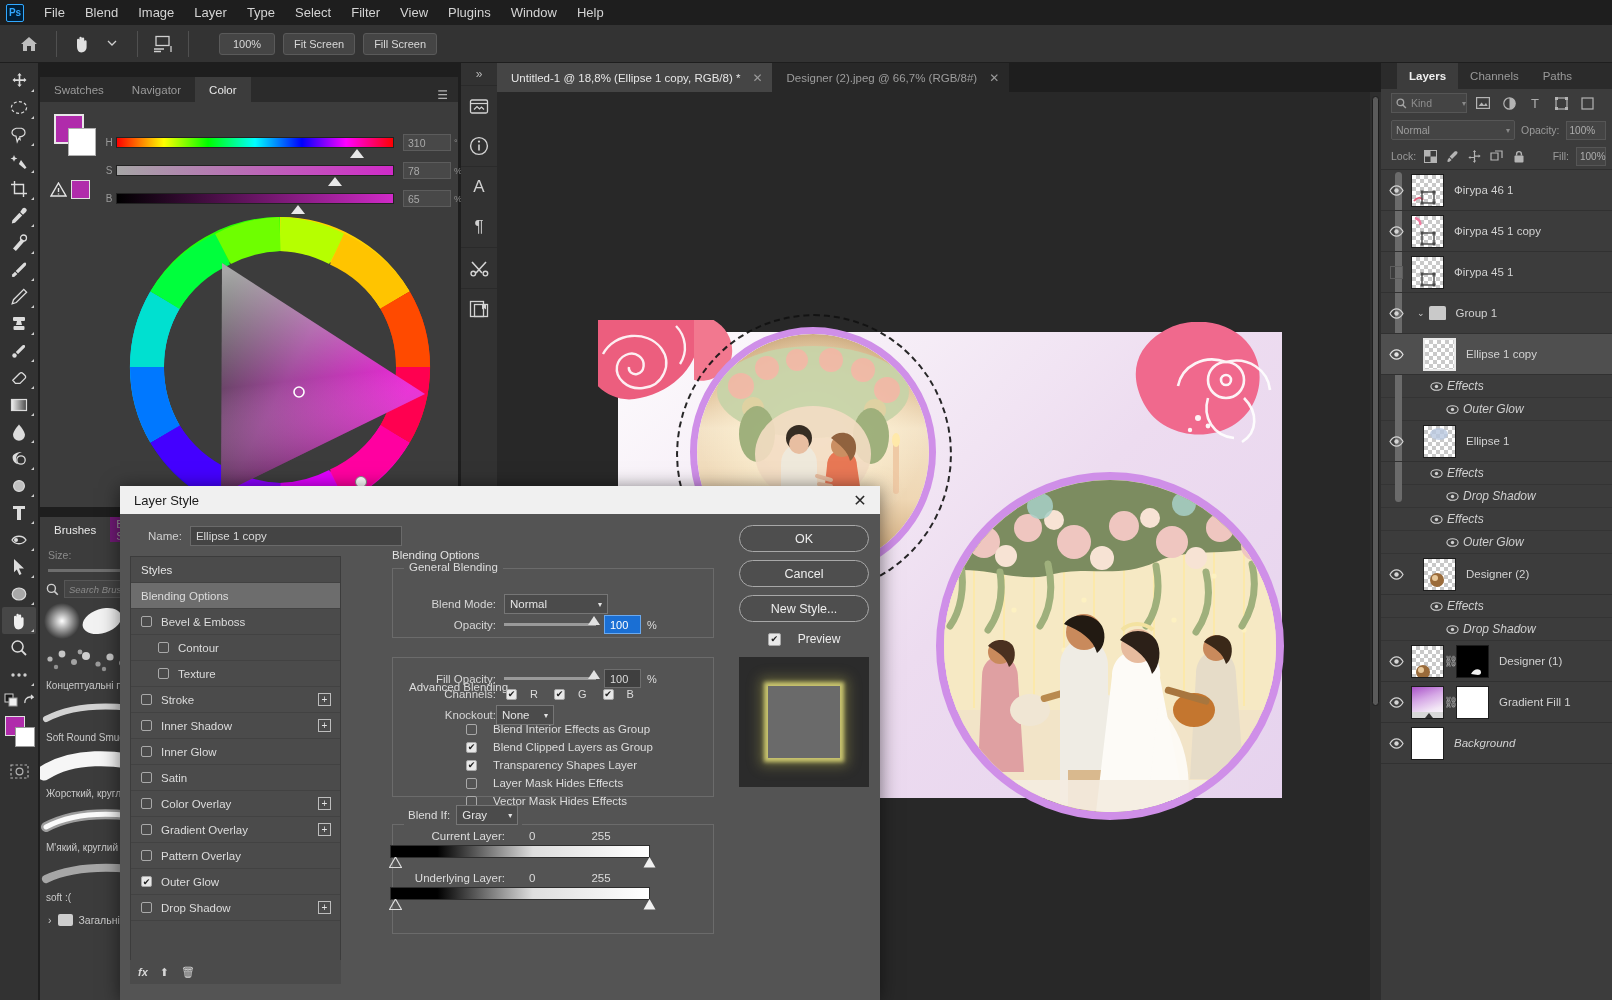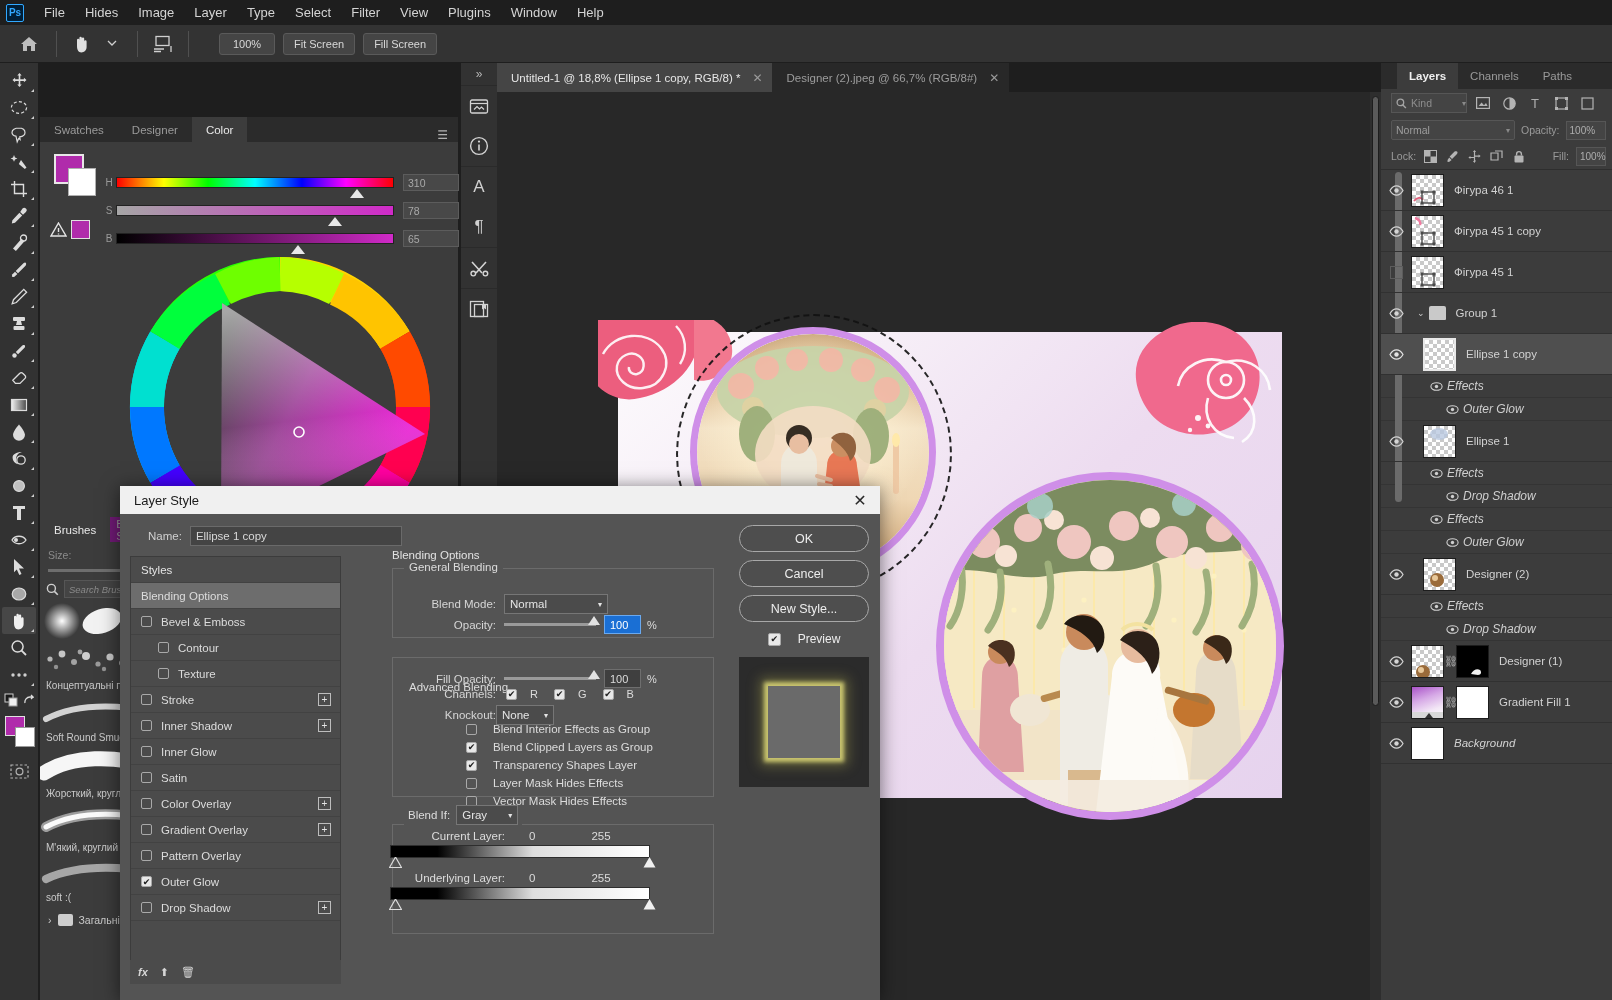--- a/index.html
+++ b/index.html
@@ -33,37 +33,37 @@
   .tool{ width:34px;height:27px;display:flex;align-items:center;justify-content:center;
     position:relative; color:#d0d0d0; font-size:15px; }
   .tool.sel{ background:#474747; border-radius:2px;}
   .tool .cor{ position:absolute; right:2px; bottom:2px; width:0;height:0;
     border-left:3px solid transparent;border-bottom:3px solid #cfcfcf;}
   .tool-swatches{ position:relative;width:34px;height:38px;margin-top:4px; }
   .sw-fg{position:absolute;left:3px;top:2px;width:20px;height:20px;background:#b02bab;border:1px solid #e0e0e0;}
   .sw-bg{position:absolute;left:13px;top:13px;width:20px;height:20px;background:#ffffff;border:1px solid #9a9a9a;}
 
   
-  .colorpanel{ position:absolute; left:40px; top:77px; width:418px; height:430px; background:#3c3c3c;margin-top:40px; }
+  .colorpanel{ position:absolute; left:40px; top:77px; width:418px; height:430px; background:#3c3c3c; }
   .panel-tabs{ height:25px; background:#2b2b2b; display:flex; align-items:flex-end; }
   .ptab{ height:25px;padding:0 14px;display:flex;align-items:center;font-size:11.5px;color:#9a9a9a; }
   .ptab.active{ background:#3c3c3c; color:#e8e8e8; }
   .phamb{ margin-left:auto; padding:0 10px; color:#b0b0b0; font-size:12px; }
 
   .color-body{ position:relative; padding:8px 6px; }
   .cp-swatches{ position:relative; width:44px;height:44px; margin-left:8px; margin-top:4px;}
   .cp-fg{position:absolute;left:0;top:0;width:30px;height:30px;background:#b02bab;border:2px solid #e8e8e8;}
   .cp-bg{position:absolute;left:14px;top:14px;width:28px;height:28px;background:#ffffff;border:1px solid #b0b0b0;}
 
   .slider-row{ position:absolute; display:flex; align-items:center; }
   .sl-label{ width:14px;font-size:10px;color:#9a9a9a;text-align:center; }
   .sl-track{ width:278px;height:11px;border:1px solid #222; position:relative; }
   .sl-thumb{ position:absolute; top:11px; width:0;height:0;
     border-left:7px solid transparent;border-right:7px solid transparent;border-bottom:9px solid #e8e8e8;}
-  .sl-val{ width:56px;height:17px;background:#484848;border:1px solid #5c5c5c;color:#a8a8a8;
+  .sl-val{ width:48px;height:17px;background:#484848;border:1px solid #5c5c5c;color:#a8a8a8;
     font-size:10.5px;display:flex;align-items:center;padding-left:4px;margin-left:9px;}
   .sl-unit{ font-size:9px;color:#8e8e8e;margin-left:3px; }
 
   .wheel-wrap{ position:absolute; left:85px; top:110px; width:310px;height:310px; }
 
   
   .middock{ position:absolute; left:461px; top:63px; width:36px; height:937px; background:#323232; }
   .mdock-chev{ height:22px;display:flex;align-items:center;justify-content:center;color:#b4b4b4;font-size:12px;}
   .mdock-grp{ border-top:1px solid #2a2a2a; }
   .mdock-ic{ width:36px;height:40px;display:flex;align-items:center;justify-content:center;color:#d0d0d0; }
@@ -213,21 +213,21 @@
   svg{ display:block; }
 </style>
 </head>
 <body>
 
 <div id="app">
 
   <div class="menubar">
     <div class="ps-logo">Ps</div>
     <div class="menuitem">File</div>
-    <div class="menuitem">Hides</div>
+    <div class="menuitem">Blend</div>
     <div class="menuitem">Image</div>
     <div class="menuitem">Layer</div>
     <div class="menuitem">Type</div>
     <div class="menuitem">Select</div>
     <div class="menuitem">Filter</div>
     <div class="menuitem">View</div>
     <div class="menuitem">Plugins</div>
     <div class="menuitem">Window</div>
     <div class="menuitem">Help</div>
   </div>
@@ -434,21 +434,21 @@
       <svg width="19" height="15" viewBox="0 0 19 15">
           <rect x="1" y="1" width="17" height="13" fill="none" stroke="#b4b4b4" stroke-width="1.2" stroke-dasharray="2.5 2"></rect>
           <circle cx="9.5" cy="7.5" r="3.4" fill="none" stroke="#b4b4b4" stroke-width="1.2"></circle>
         </svg>
     </div>
   </div>
 
   <div class="colorpanel">
     <div class="panel-tabs">
       <div class="ptab">Swatches</div>
-      <div class="ptab">Designer</div>
+      <div class="ptab">Navigator</div>
       <div class="ptab active">Color</div>
       <div class="phamb">☰</div>
     </div>
     <div class="color-body">
       <div class="cp-swatches">
         <div class="cp-fg"></div>
         <div class="cp-bg"></div>
       </div>
       <div style="position:absolute;left:10px;top:78px;display:flex;align-items:center;gap:4px">
         <svg width="17" height="15" viewBox="0 0 17 15">

